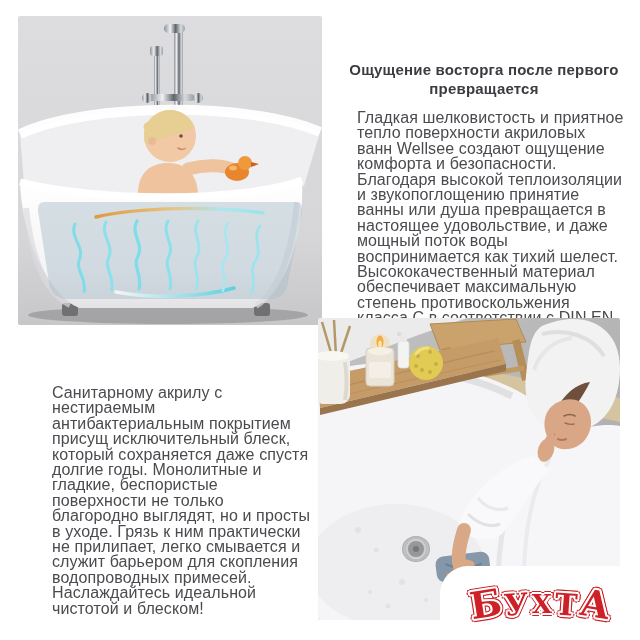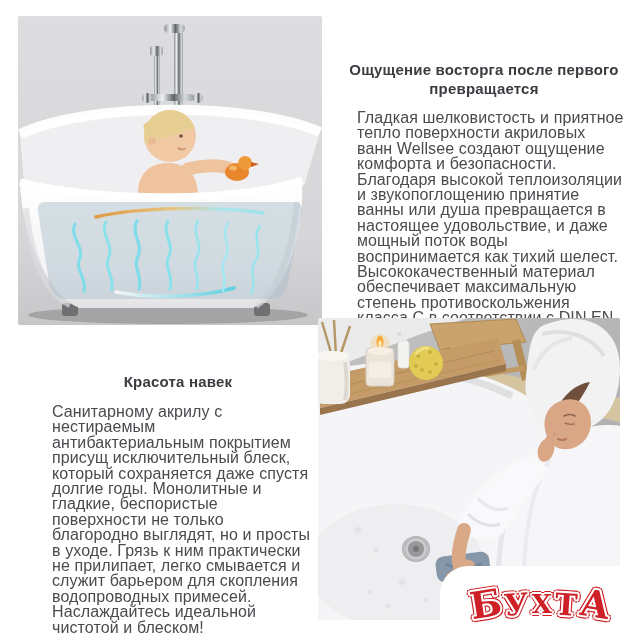--- a/index.html
+++ b/index.html
@@ -141,21 +141,20 @@
       </g>
     </svg>
   </figure>
 
   <section class="txt sec-touch">
     <h2>Ощущение восторга после первого превращается</h2>
     <p>Гладкая шелковистость и приятное тепло поверхности акриловых ванн Wellsee создают ощущение комфорта и безопасности. Благодаря высокой теплоизоляции и звукопоглощению принятие ванны или душа превращается в настоящее удовольствие, и даже мощный поток воды воспринимается как тихий шелест. Высококачественный материал обеспечивает максимальную степень противоскольжения класса С в соответствии с DIN EN 16165.</p>
   </section>
 
   <section class="txt sec-beauty">
-    <h2>Красота навек</h2>
     <p>Санитарному акрилу с нестираемым антибактериальным покрытием присущ исключительный блеск, который сохраняется даже спустя долгие годы. Монолитные и гладкие, беспористые поверхности не только благородно выглядят, но и просты в уходе. Грязь к ним практически не прилипает, легко смывается и служит барьером для скопления водопроводных примесей. Наслаждайтесь идеальной чистотой и блеском!</p>
   </section>
 
   <figure class="photo photo-woman">
     <svg viewBox="0 0 302 302" width="302" height="302">
       <defs>
         <linearGradient id="g-bg2" x1="0" y1="0" x2="1" y2="1">
           <stop offset="0" stop-color="#c3c3c4"></stop>
             <stop offset="1" stop-color="#a8a8aa"></stop>
         </linearGradient>

